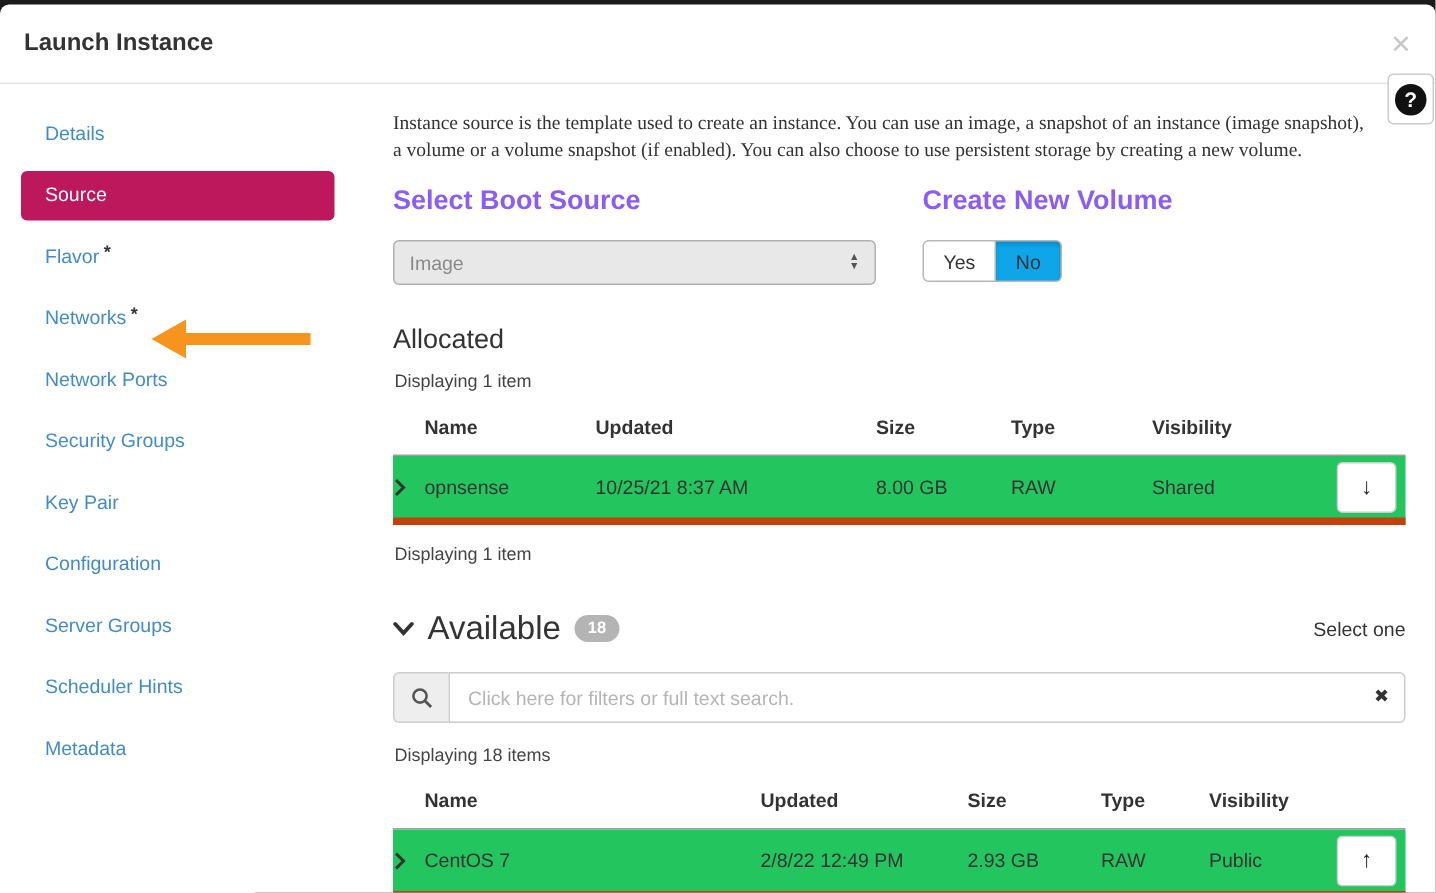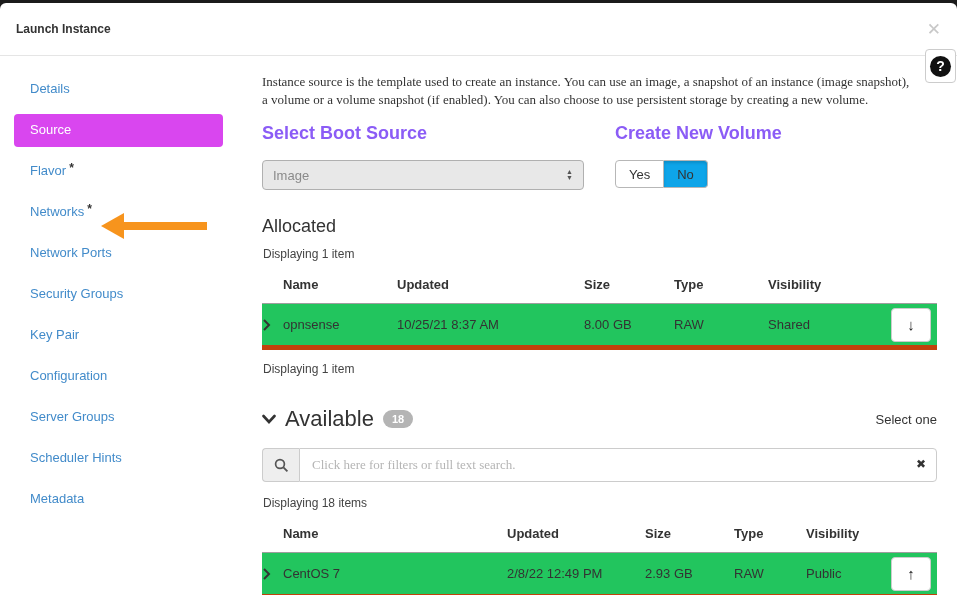--- a/index.html
+++ b/index.html
@@ -16,21 +16,21 @@
     background: #fff;
     border-radius: 6px 6px 0 0;
     overflow: hidden;
   }
   .modal-header {
     height: 53px;
     border-bottom: 1px solid #e5e5e5;
     display: flex; align-items: center;
     padding: 0 16px;
   }
-  .modal-title { font-size: 12px; font-weight: 700; color: #333; }
+  .modal-title { font-size: 16px; font-weight: 700; color: #333; }
   .close-x {
     margin-left: auto;
     color: #c8c8c8; font-size: 17px; font-weight: 700;
     cursor: pointer; line-height: 1;
   }
   .help-btn {
     position: absolute; top: 46px; right: 1px;
     width: 31px; height: 34px;
     background: #fff; border: 1px solid #ccc; border-radius: 4px;
     display: flex; align-items: center; justify-content: center;
@@ -46,21 +46,21 @@
 
   
   .sidebar { width: 237px; padding: 17px 14px 0 14px; flex-shrink: 0; }
   .nav-item {
     display: block;
     height: 33px; padding: 8px 16px; margin-bottom: 8px;
     border-radius: 4px;
     color: #428bca; font-size: 13px;
     cursor: pointer; white-space: nowrap;
   }
-  .nav-item.active { background: #d946ef; color: #fff; }
+  .nav-item.active { background: #be185d; color: #fff; }
   .req { font-weight: 700; color: #333; position: relative; top: -3px; margin-left: 3px; font-size: 12px; }
 
   
   .callout-arrow { position: absolute; left: 101px; top: 157px; width: 106px; height: 26px; z-index: 4; }
   .callout-arrow .head {
     position: absolute; left: 0; top: 0; width: 0; height: 0;
     border-top: 13px solid transparent; border-bottom: 13px solid transparent;
     border-right: 23px solid #f7941d;
   }
   .callout-arrow .shaft { position: absolute; left: 21px; top: 9px; width: 85px; height: 8px; background: #f7941d; }
@@ -128,21 +128,21 @@
   .search-addon {
     width: 37px; background: #eee;
     border: 1px solid #ccc; border-right: 0;
     border-radius: 4px 0 0 4px;
     display: flex; align-items: center; justify-content: center;
     cursor: pointer;
   }
   .search-input {
     flex: 1; border: 1px solid #ccc; border-radius: 0 4px 4px 0;
     padding: 0 32px 0 12px; font-size: 13px; color: #555;
-    font-family: Liberation Serif, serif;
+    font-family: Liberation Sans, sans-serif;
     outline: none; background: #fff;
   }
   .search-input::placeholder { color: #b5b5b5; }
   .search-clear {
     position: absolute; right: 11px; top: 10px;
     font-size: 12px; font-weight: 700; color: #333; cursor: pointer; line-height: 1;
   }
 </style>
 </head>
 <body>

